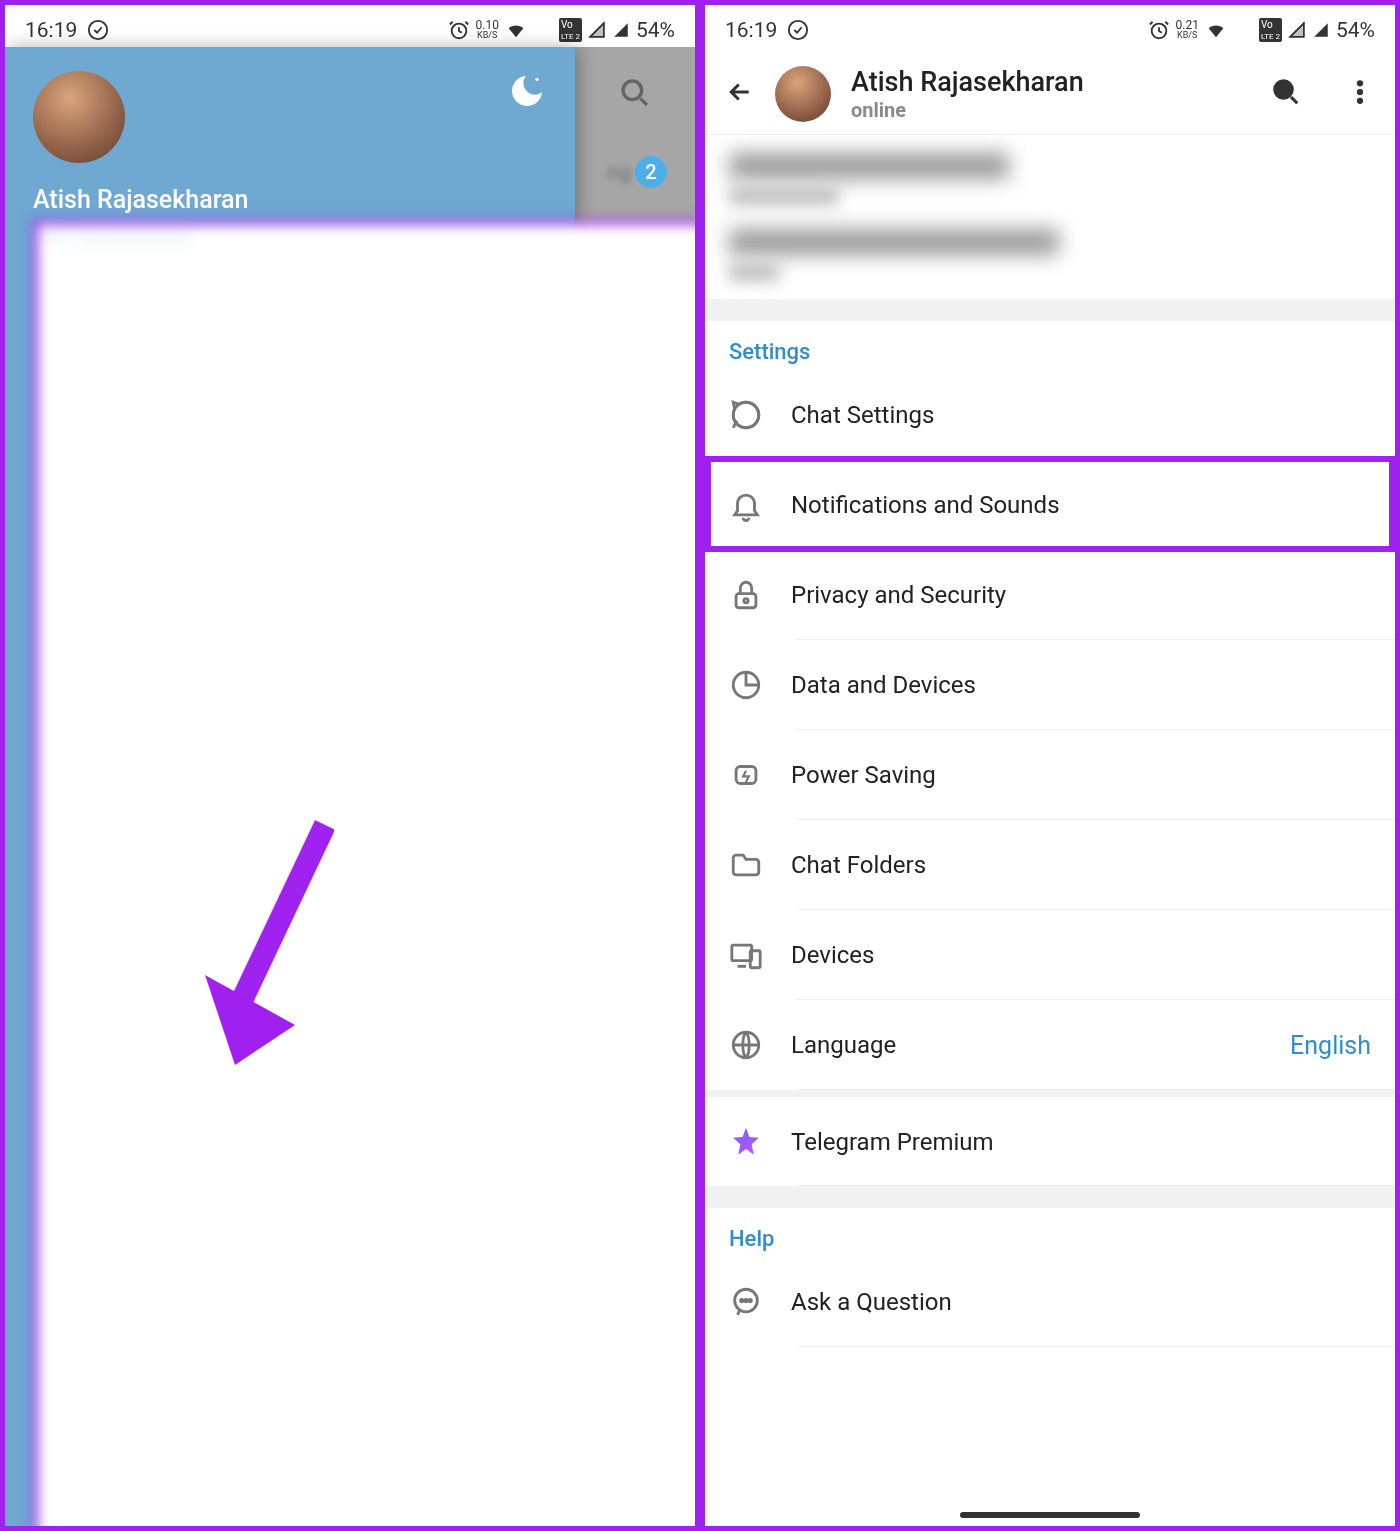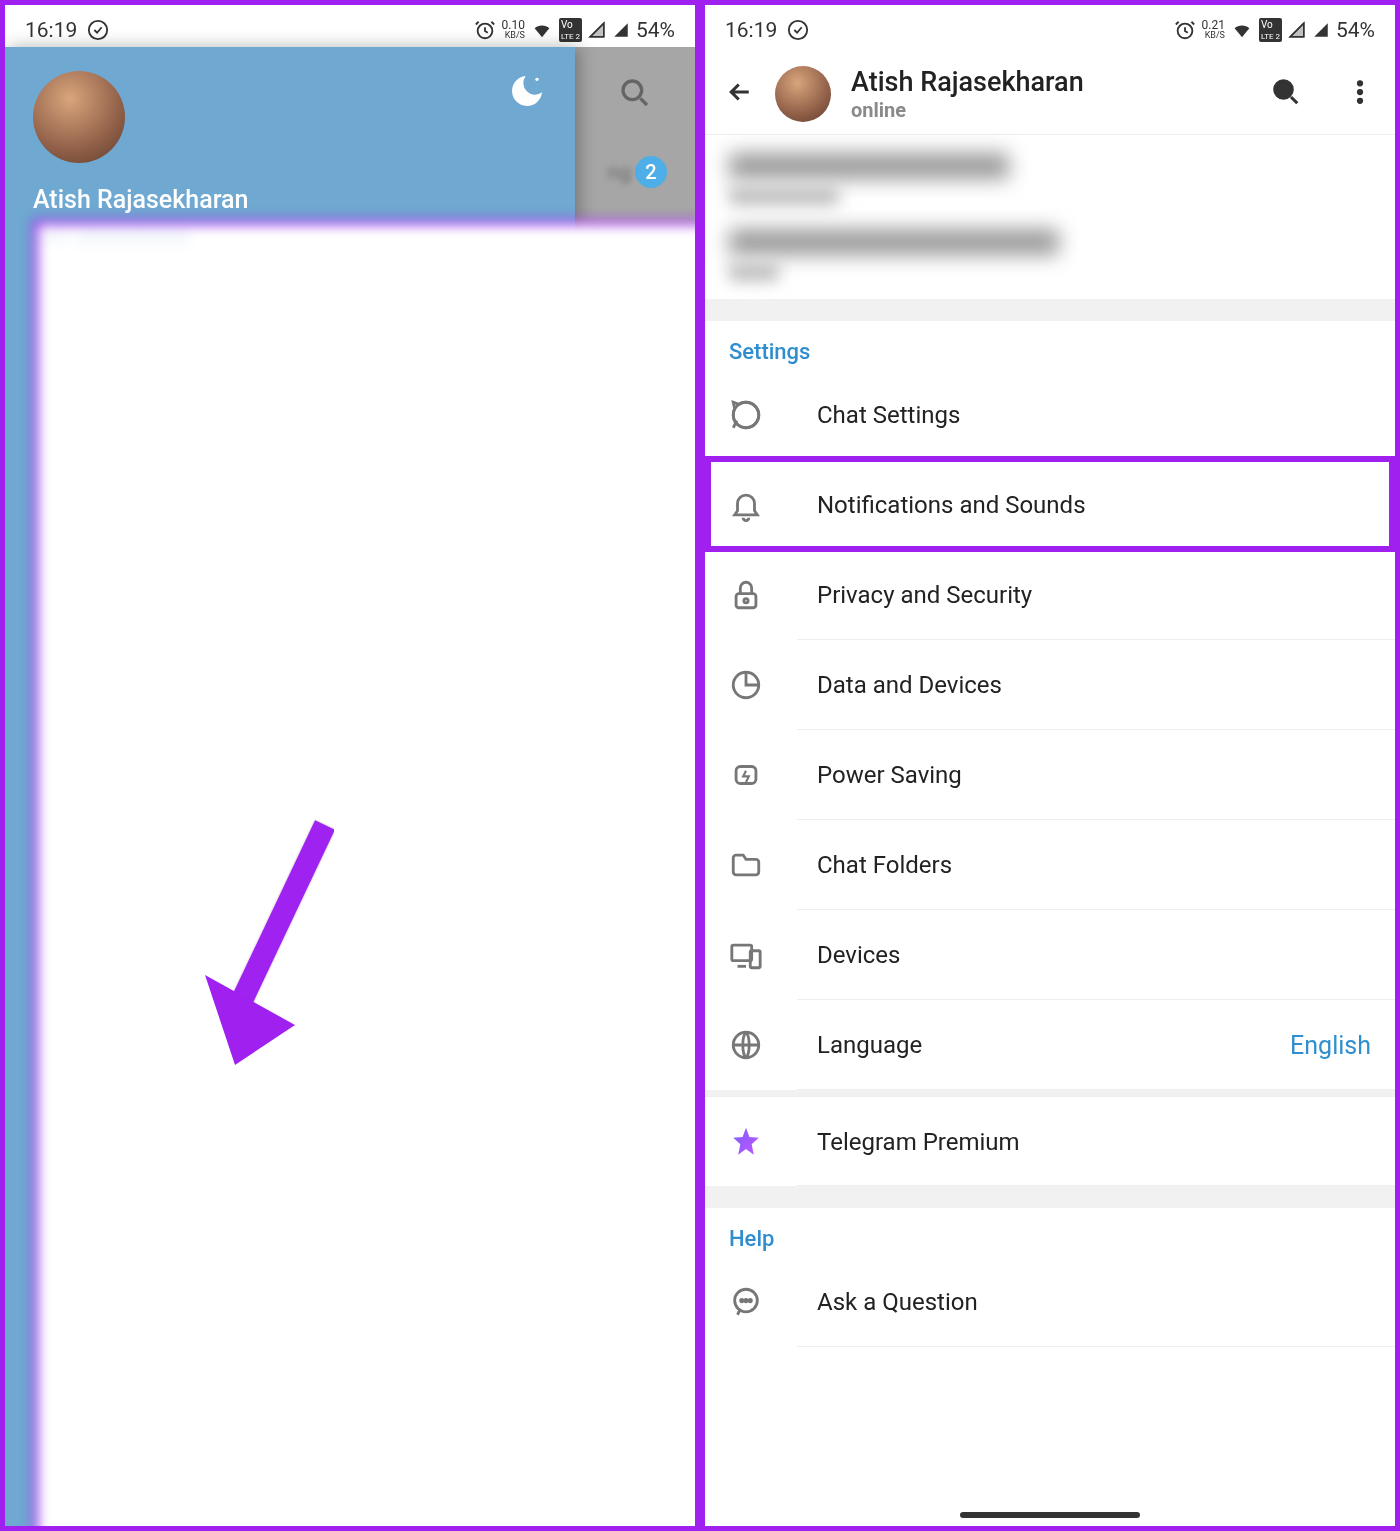--- a/index.html
+++ b/index.html
@@ -23,22 +23,22 @@
     display: flex;
     align-items: center;
     justify-content: space-between;
     padding: 0 20px;
     font-size: 21px;
     color: #333;
     background: #fff;
   }
   .statusbar .sb-left { display: flex; align-items: center; gap: 10px;}
   .statusbar .sb-right { display: flex; align-items: center; gap: 6px;}
-  .statusbar .kbs { font-size: 12px; line-height: 1; display:flex; flex-direction:column; align-items:flex-end;}
-  .statusbar .lte { font-size:10px; background:#333; color:#fff; padding:1px 2px; border-radius:2px;}
+  .statusbar .kbs { font-size: 12px; line-height: 1; display:flex; flex-direction:column; align-items:center;}
+  .statusbar .lte { font-size:10px; background:#333; color:#fff; padding:1px 2px; border-radius:2px;margin-left:26px;}
   .left-phone .background-chats {
     position:absolute; top:42px; right:0; width:120px; bottom:0;
     background:rgba(0,0,0,0.35);
     padding-top: 30px;
   }
   .bg-chat-search{ height:60px; display:flex; justify-content:center; align-items:flex-start; }
   .bg-chat-search svg{opacity:.8;}
   .bg-chat-row{
     height:124px; display:flex; flex-direction:column; align-items:flex-end; justify-content:center;
     padding: 0 28px 0 0; gap:8px; color:#6b6b6b; font-size:21px;
@@ -84,21 +84,21 @@
   .right-phone .settings-header .name-col .status{font-size:20px;color:#8a8a8a;font-weight:bold;}
   .right-phone .settings-header .iconbtn svg{width:30px;height:30px;stroke:#333;fill:#333;}
   .profile-info{padding:18px 24px;}
   .profile-info .blur-line1{height:26px;width:280px;background:#999;filter:blur(10px);border-radius:4px;margin-bottom:8px;}
   .profile-info .blur-line2{height:18px;width:110px;background:#bbb;filter:blur(8px);border-radius:4px;margin-bottom:24px;}
   .profile-info .blur-line3{height:26px;width:330px;background:#999;filter:blur(10px);border-radius:4px;margin-bottom:8px;}
   .profile-info .blur-line4{height:18px;width:50px;background:#bbb;filter:blur(8px);border-radius:4px;}
   .section-gap{height:22px;background:#f1f1f1;}
   .section-title{font-size:22px;color:#2e8ecf;font-weight:500;padding:18px 24px 6px 24px;}
   .settings-row{
-    display:flex;align-items:center;gap:54px;padding:0 24px;height:90px;font-size:24px;color:#222;
+    display:flex;align-items:center;gap:28px;padding:0 24px;height:90px;font-size:24px;color:#222;
     position:relative;
   }
   .settings-row::after{content:"";position:absolute;left:92px;right:0;bottom:0;height:1px;background:#eee;}
   .settings-row:last-child::after{display:none;}
   .settings-row svg{width:34px;height:34px;stroke:#777;fill:none;stroke-width:2;}
   .settings-row .val{margin-left:auto;color:#2e8ecf;font-size:25px;}
   .settings-row.premium-row svg{stroke:none;}
   .highlight-box{position:absolute;border:6px solid #a020f0;z-index:50;pointer-events:none;}
   .star-shape{width:36px;height:36px;}
 </style>

